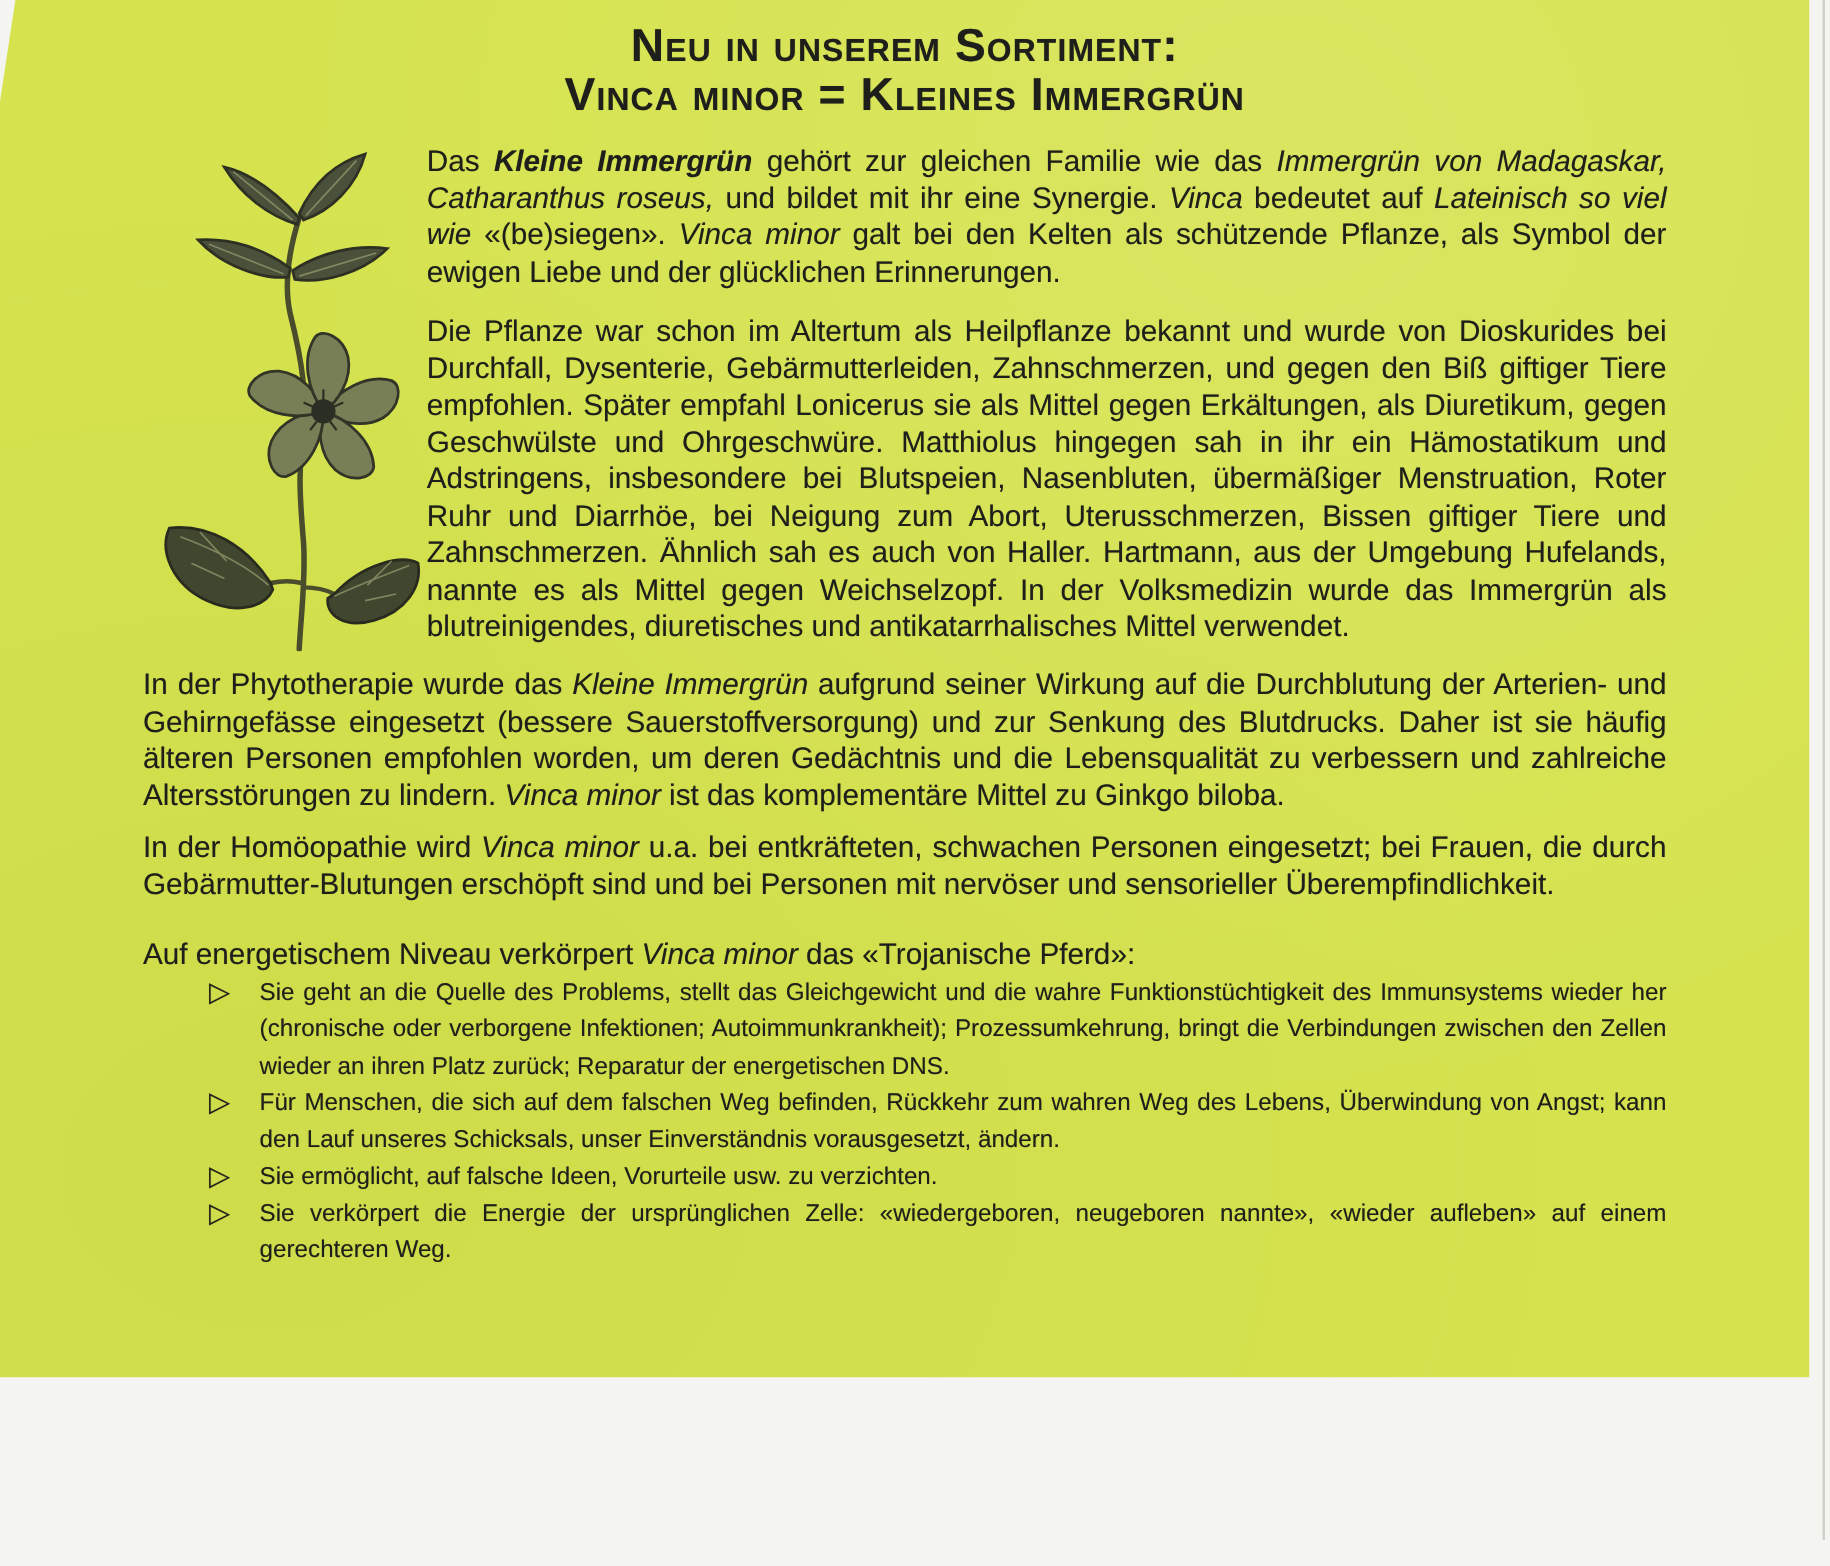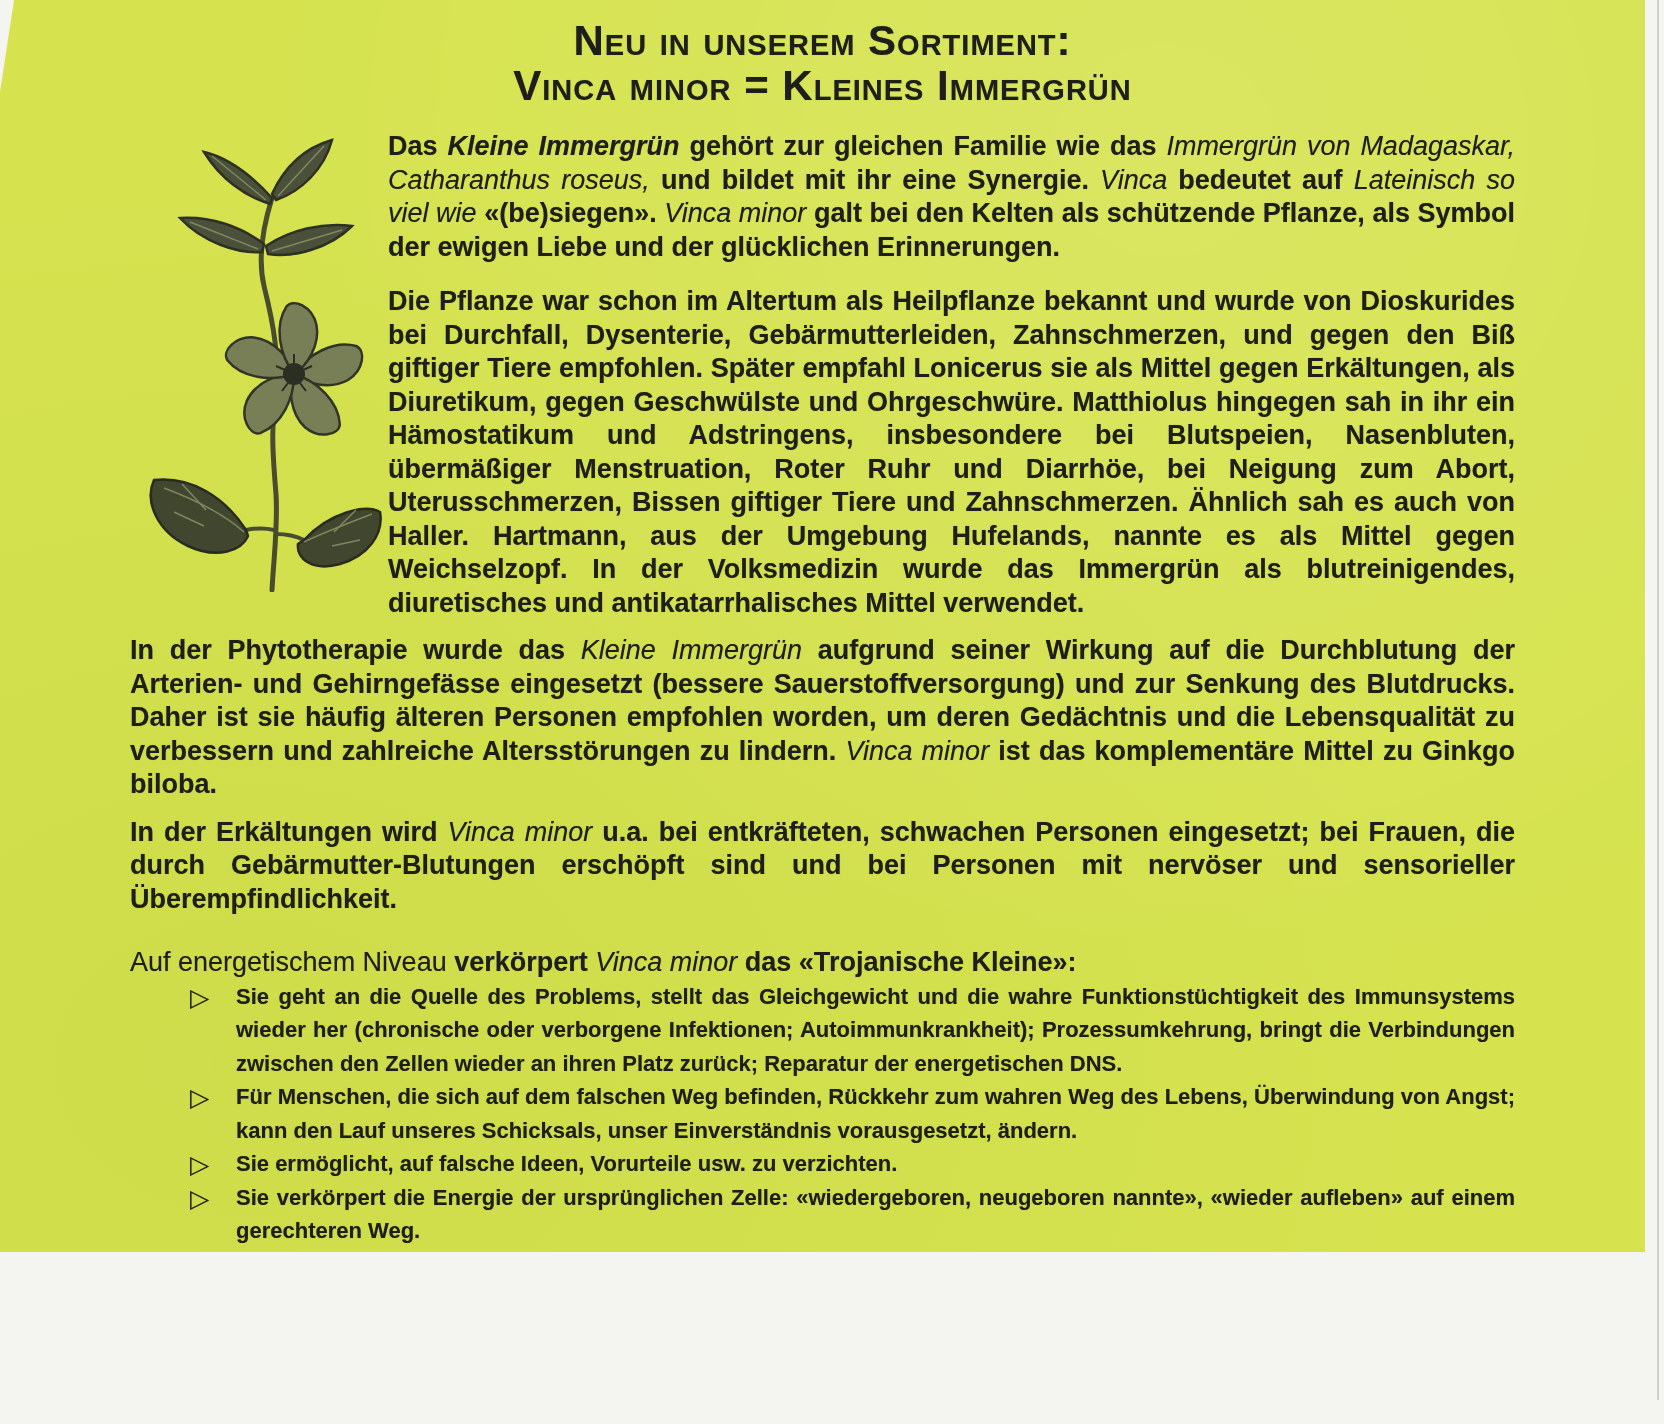--- a/index.html
+++ b/index.html
@@ -38,21 +38,21 @@
     margin-top:36px;font-size:34px;line-height:40px;font-weight:bold;letter-spacing:.2px;
   }
   .row{display:flex;margin-top:22px;}
   .plant-col{width:258px;flex:0 0 258px;padding-left:16px;padding-top:2px;}
   .beside-col{flex:1;min-width:0;}
   .para{font-size:27px;line-height:33.5px;}
   .justify{text-align:justify;}
   .full{margin-top:14px;}
   .p2gap{margin-top:21px;}
   .lead{margin-top:30px;}
-  .run-n{font-style:normal;font-weight:bold;}
+  .run-n{font-style:normal;font-weight:normal;}
   .run-i{font-style:italic;}
   .run-b{font-weight:normal;}
   .run-bi{font-weight:bold;font-style:italic;}
   .bullets{margin-top:0;}
   .bullet{display:flex;margin-left:60px;}
   .bullet-marker{
     flex:0 0 46px;width:46px;font-size:25px;line-height:33.5px;
     color:var(--ink);transform:translateY(1px);
   }
   .bullet-text{display:block;flex:1;min-width:0;font-size:22px;line-height:33.5px;text-align:justify;}
@@ -129,22 +129,22 @@
           </g>
         </svg>
       </div>
       <div class="beside-col">
         <p class="para justify"><span class="run-n">Das </span><span class="run-bi">Kleine Immergrün</span><span class="run-n"> gehört zur gleichen Familie wie das </span><span class="run-i">Immergrün von Madagaskar, Catharanthus roseus,</span><span class="run-n"> und bildet mit ihr eine Synergie. </span><span class="run-i">Vinca</span><span class="run-n"> bedeutet auf </span><span class="run-i">Lateinisch so viel wie</span><span class="run-n"> «(be)siegen». </span><span class="run-i">Vinca minor</span><span class="run-n"> galt bei den Kelten als schützende Pflanze, als Symbol der ewigen Liebe und der glücklichen Erinnerungen.</span></p>
         <p class="para justify p2gap"><span class="run-n">Die Pflanze war schon im Altertum als Heilpflanze bekannt und wurde von Dioskurides bei Durchfall, Dysenterie, Gebärmutterleiden, Zahnschmerzen, und gegen den Biß giftiger Tiere empfohlen. Später empfahl Lonicerus sie als Mittel gegen Erkältungen, als Diuretikum, gegen Geschwülste und Ohrgeschwüre. Matthiolus hingegen sah in ihr ein Hämostatikum und Adstringens, insbesondere bei Blutspeien, Nasenbluten, übermäßiger Menstruation, Roter Ruhr und Diarrhöe, bei Neigung zum Abort, Uterusschmerzen, Bissen giftiger Tiere und Zahnschmerzen. Ähnlich sah es auch von Haller. Hartmann, aus der Umgebung Hufelands, nannte es als Mittel gegen Weichselzopf. In der Volksmedizin wurde das Immergrün als blutreinigendes, diuretisches und antikatarrhalisches Mittel verwendet.</span></p>
       </div>
     </div>
 
     <p class="para justify full"><span class="run-n">In der Phytotherapie wurde das </span><span class="run-i">Kleine Immergrün</span><span class="run-n"> aufgrund seiner Wirkung auf die Durchblutung der Arterien- und Gehirngefässe eingesetzt (bessere Sauerstoffversorgung) und zur Senkung des Blutdrucks. Daher ist sie häufig älteren Personen empfohlen worden, um deren Gedächtnis und die Lebensqualität zu verbessern und zahlreiche Altersstörungen zu lindern. </span><span class="run-i">Vinca minor</span><span class="run-n"> ist das komplementäre Mittel zu Ginkgo biloba.</span></p>
-    <p class="para justify full"><span class="run-n">In der Erkältungen wird </span><span class="run-i">Vinca minor</span><span class="run-n"> u.a. bei entkräfteten, schwachen Personen eingesetzt; bei Frauen, die durch Gebärmutter-Blutungen erschöpft sind und bei Personen mit nervöser und sensorieller Überempfindlichkeit.</span></p>
-    <p class="para lead"><span class="run-b">Auf energetischem Niveau</span><span class="run-n"> verkörpert </span><span class="run-i">Vinca minor</span><span class="run-n"> das «Trojanische Kleine»:</span></p>
+    <p class="para justify full"><span class="run-n">In der Homöopathie wird </span><span class="run-i">Vinca minor</span><span class="run-n"> u.a. bei entkräfteten, schwachen Personen eingesetzt; bei Frauen, die durch Gebärmutter-Blutungen erschöpft sind und bei Personen mit nervöser und sensorieller Überempfindlichkeit.</span></p>
+    <p class="para lead"><span class="run-b">Auf energetischem Niveau</span><span class="run-n"> verkörpert </span><span class="run-i">Vinca minor</span><span class="run-n"> das «Trojanische Pferd»:</span></p>
 
     <div class="bullets">
       <div class="bullet">
         <span class="bullet-marker">▷</span>
         <span class="bullet-text"><span class="run-n">Sie geht an die Quelle des Problems, stellt das Gleichgewicht und die wahre Funktionstüchtigkeit des Immunsystems wieder her (chronische oder verborgene Infektionen; Autoimmunkrankheit); Prozessumkehrung, bringt die Verbindungen zwischen den Zellen wieder an ihren Platz zurück; Reparatur der energetischen DNS.</span></span>
       </div>
       <div class="bullet">
         <span class="bullet-marker">▷</span>
         <span class="bullet-text"><span class="run-n">Für Menschen, die sich auf dem falschen Weg befinden, Rückkehr zum wahren Weg des Lebens, Überwindung von Angst; kann den Lauf unseres Schicksals, unser Einverständnis vorausgesetzt, ändern.</span></span>
       </div>

